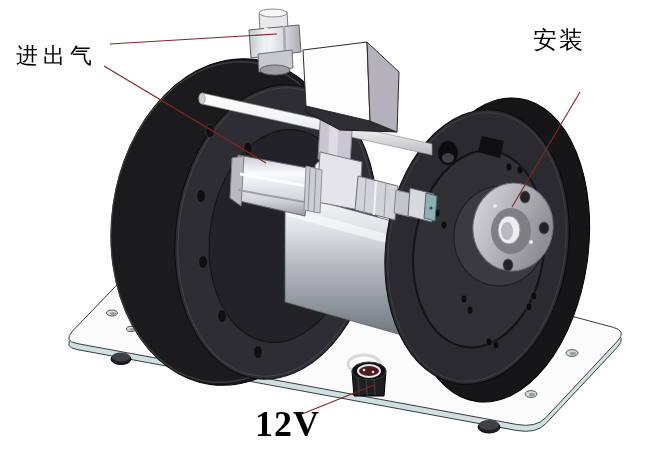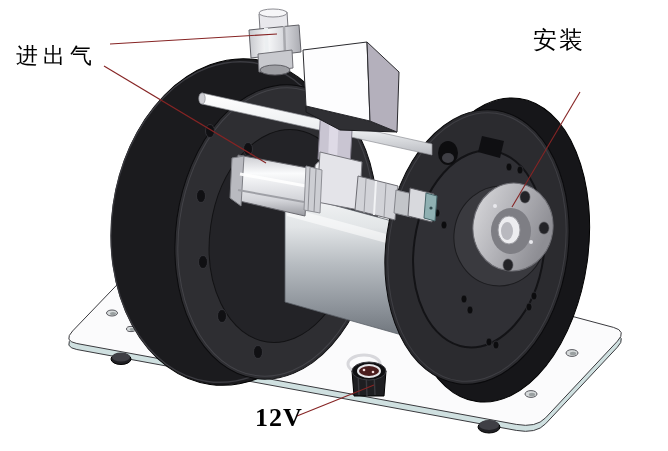--- a/index.html
+++ b/index.html
@@ -12,21 +12,21 @@
   }
   .canvas svg{position:absolute;left:0;top:0;}
   .label{
     position:absolute;
     color:#000;
     font-family:"Liberation Serif", serif;
     white-space:nowrap;
   }
   .label-gas{left:16px;top:33px;font-size:22px;letter-spacing:5px;margin-top:8px;}
   .label-collimator{left:533px;top:26px;width:88px;font-size:24px;line-height:28px;letter-spacing:2px;white-space:normal;}
-  .label-power{left:255px;top:403px;font-size:26px;font-weight:bold;letter-spacing:1px;}
+  .label-power{left:255px;top:403px;font-size:36px;font-weight:bold;letter-spacing:1px;}
   .leader{stroke:#862424;stroke-width:1.1;fill:none;}
   .edge{stroke:#2a2a2e;stroke-width:1;}
 </style>
 </head>
 <body>
 
 <div class="canvas">
 <svg width="668" height="451" viewBox="0 0 668 451">
   <defs>
     <linearGradient id="gradTube" x1="0" y1="0" x2="0" y2="1">

